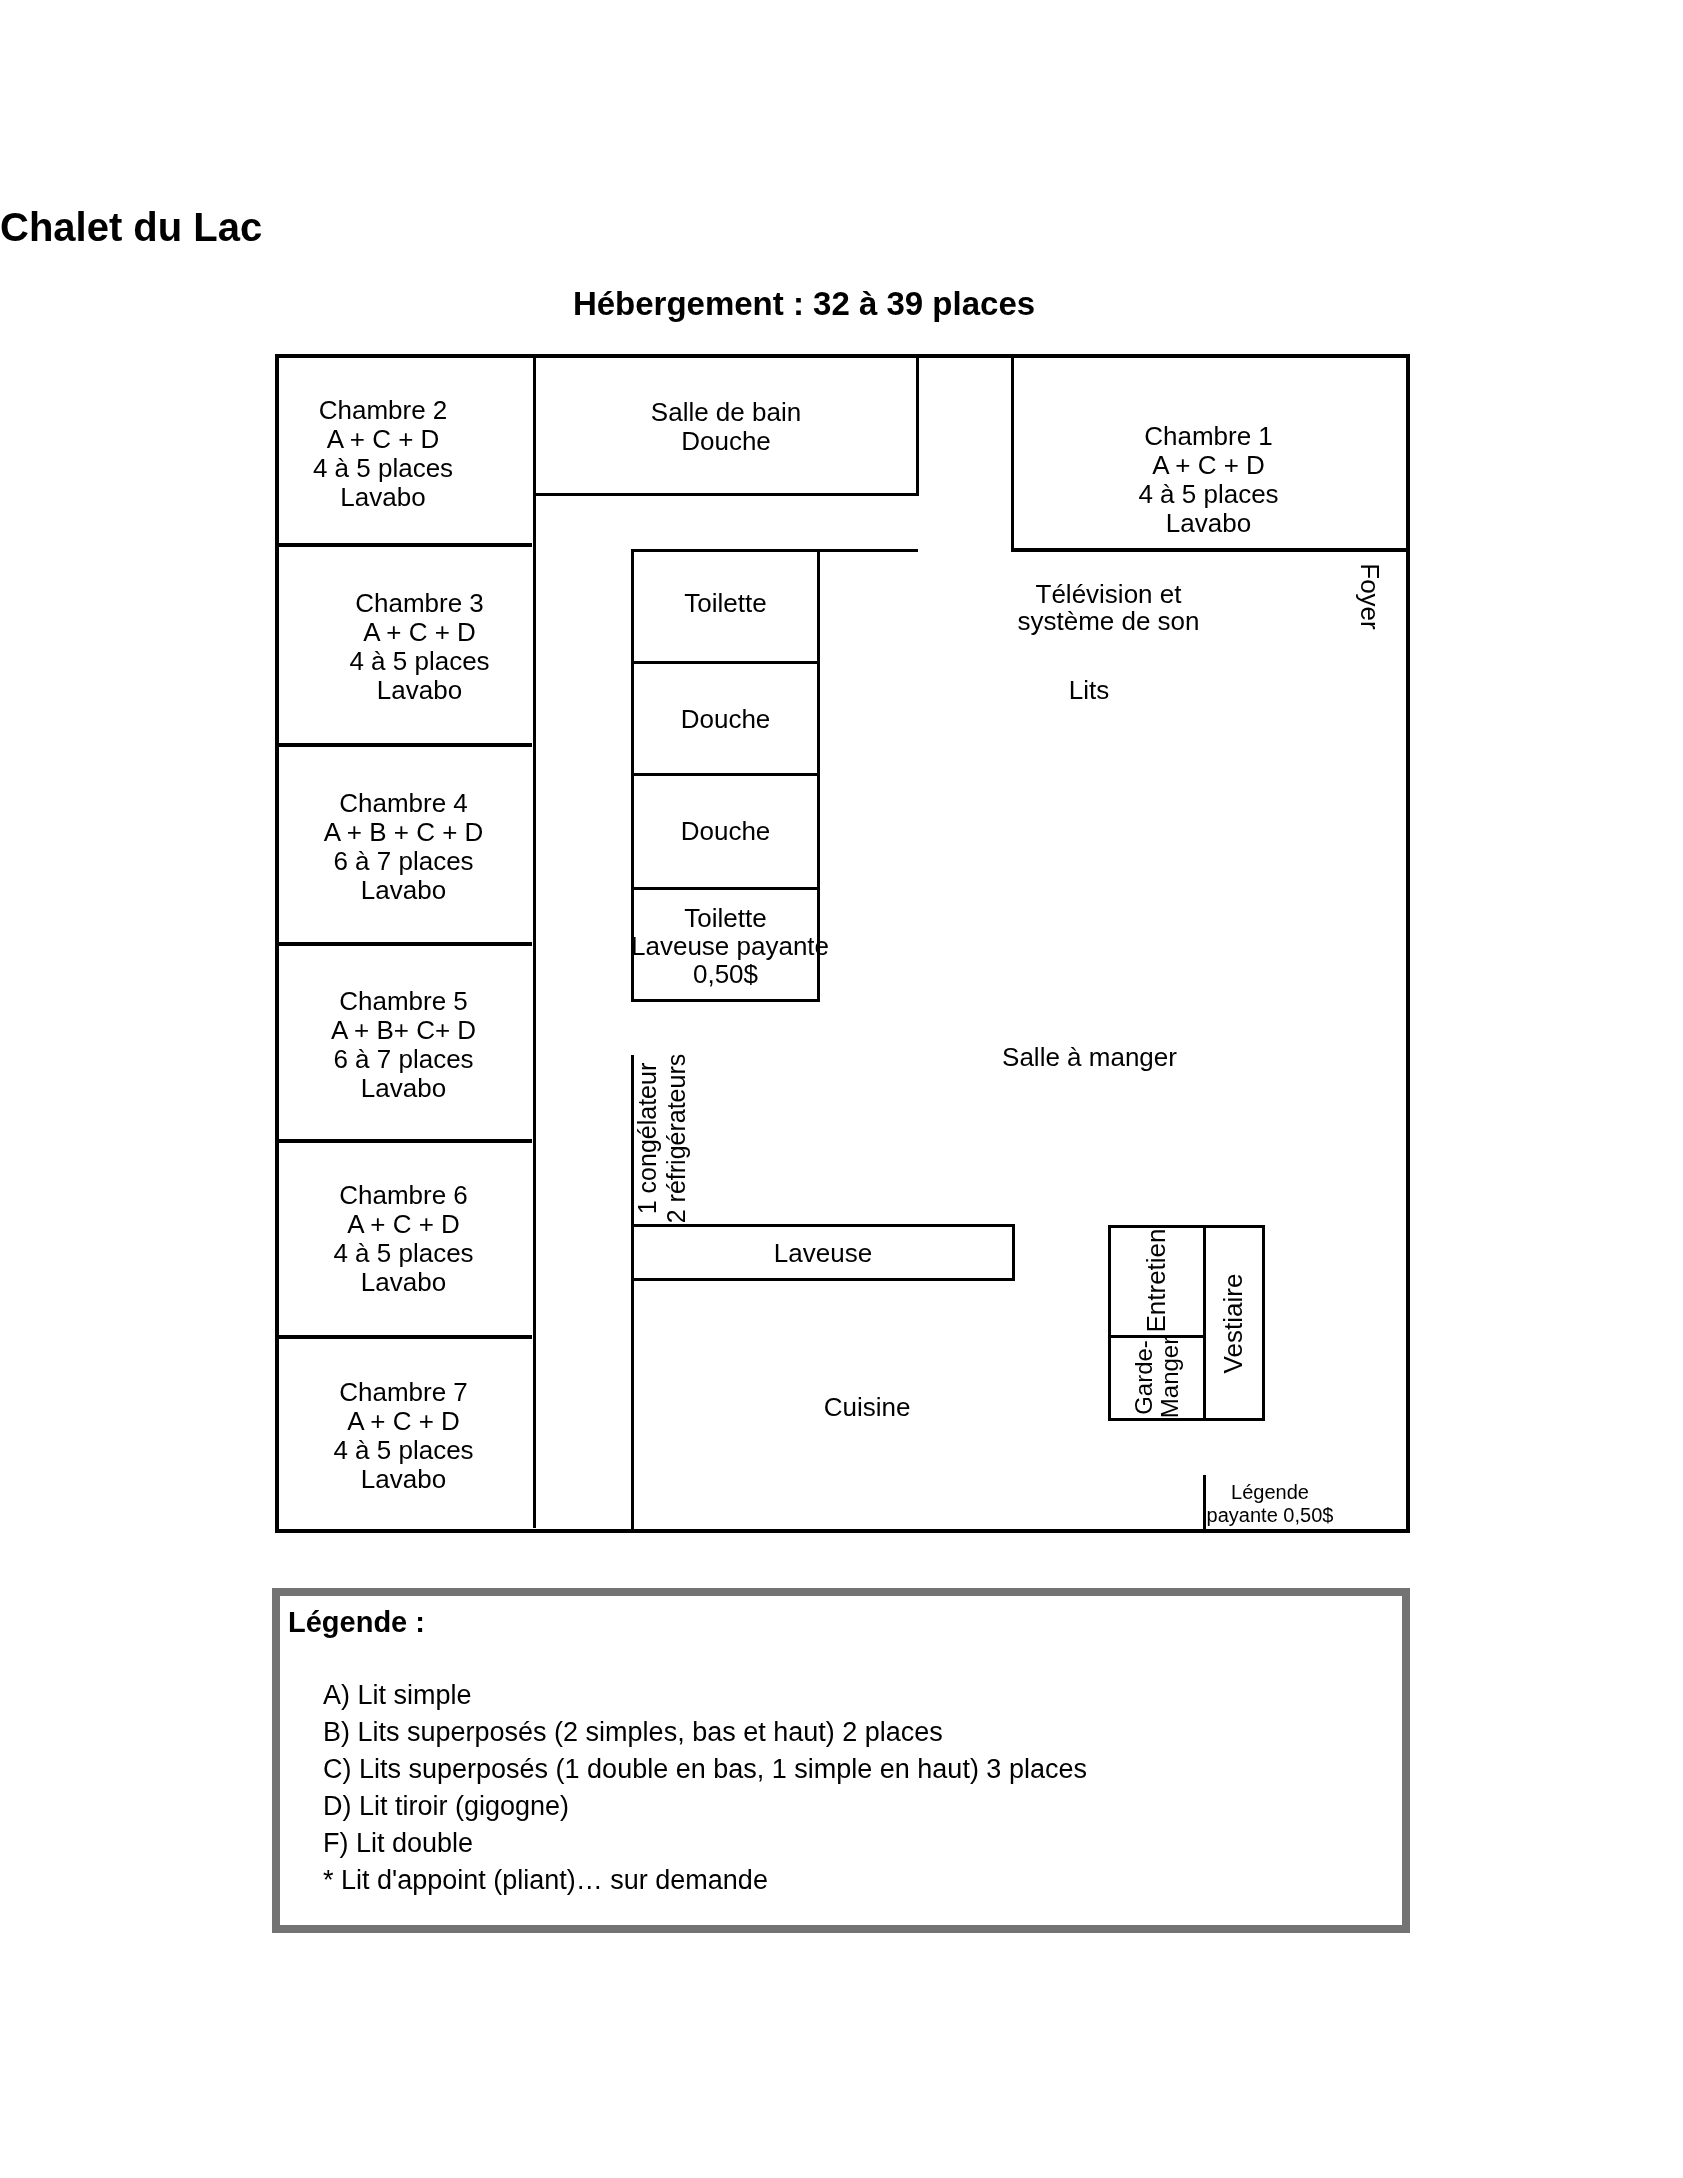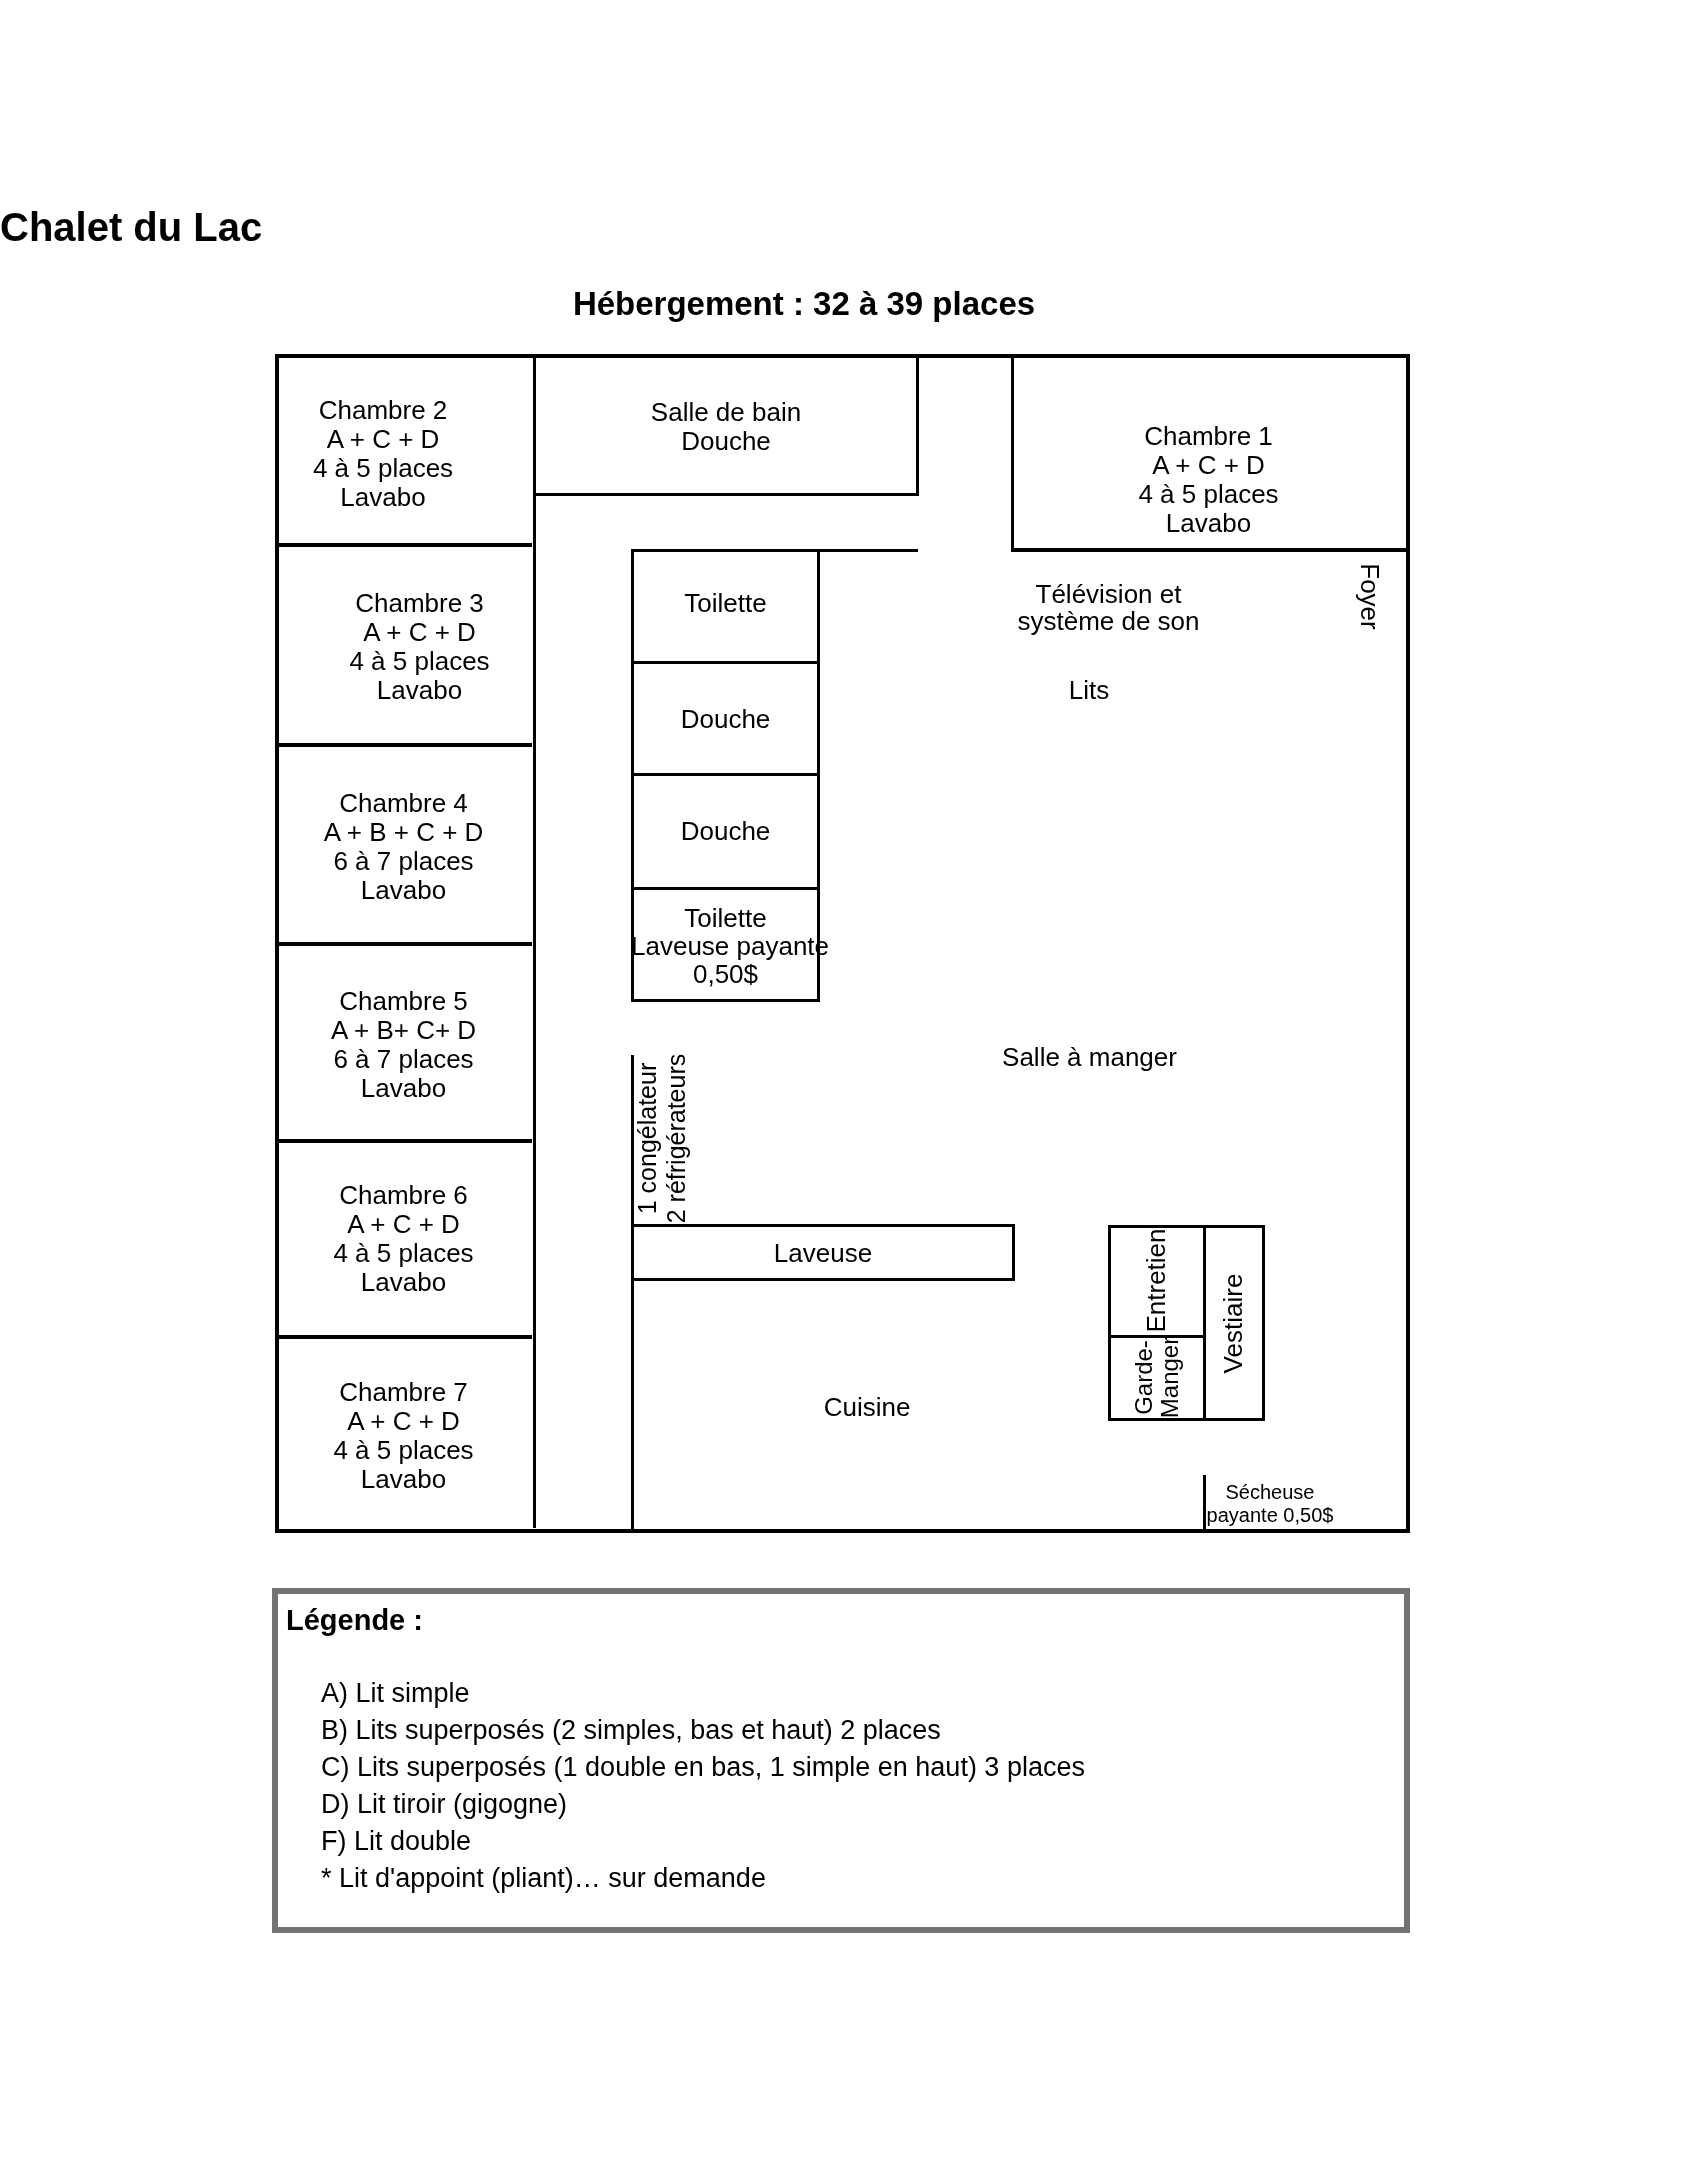--- a/index.html
+++ b/index.html
@@ -5,21 +5,21 @@
   html,body{margin:0;padding:0;background:#fff;}
   .page{position:relative;width:1683px;height:2178px;background:#ffffff;
         font-family:"Liberation Sans",sans-serif;color:#000;overflow:hidden;}
   .w{position:absolute;background:#000;}
   .lbl{position:absolute;text-align:center;font-size:26px;line-height:29px;white-space:nowrap;}
   .rotccw{transform:rotate(-90deg);transform-origin:center center;}
   .rotcw{transform:rotate(90deg);transform-origin:center center;}
   .title{position:absolute;left:0;width:1683px;text-align:left;font-size:40px;line-height:46px;font-weight:bold;}
   .subtitle{position:absolute;left:0;width:1608px;text-align:center;font-size:33px;line-height:38px;font-weight:bold;}
   .legend-box{position:absolute;left:272px;top:1588px;width:1138px;height:345px;
-              border:6px solid #737373;box-sizing:border-box;}
+              border:8px solid #737373;box-sizing:border-box;}
   .legend-heading{position:absolute;left:8px;top:10px;font-size:29px;font-weight:bold;}
   .legend-items{position:absolute;left:43px;top:81px;font-size:27px;line-height:37px;}
   .small{font-size:20px;line-height:23px;}
 </style>
 </head>
 <body>
 
 <div class="page">
 
   <div class="title" style="top:204px;">Chalet du Lac</div>
@@ -140,21 +140,21 @@
   <div class="lbl" style="left:788px;top:1393px;width:158px;">Cuisine</div>
 
   <div class="lbl rotccw" style="left:1092px;top:1266px;width:129px;height:29px;">Entretien</div>
   <div class="lbl rotccw" style="left:1107px;top:1352px;width:99px;height:51px;font-size:24px;line-height:26px;">
     <div>Garde-</div>
     <div>Manger</div>
   </div>
   <div class="lbl rotccw" style="left:1169px;top:1309px;width:129px;height:29px;">Vestiaire</div>
 
   <div class="lbl small" style="left:1171px;top:1481px;width:198px;">
-    <div>Sécheuse</div>
+    <div>Légende</div>
     <div>payante 0,50$</div>
   </div>
 
   <div class="legend-box">
     <div class="legend-heading">Légende :</div>
     <div class="legend-items">
       <div>A) Lit simple</div>
       <div>B) Lits superposés (2 simples, bas et haut) 2 places</div>
       <div>C) Lits superposés (1 double en bas, 1 simple en haut) 3 places</div>
       <div>D) Lit tiroir (gigogne)</div>

